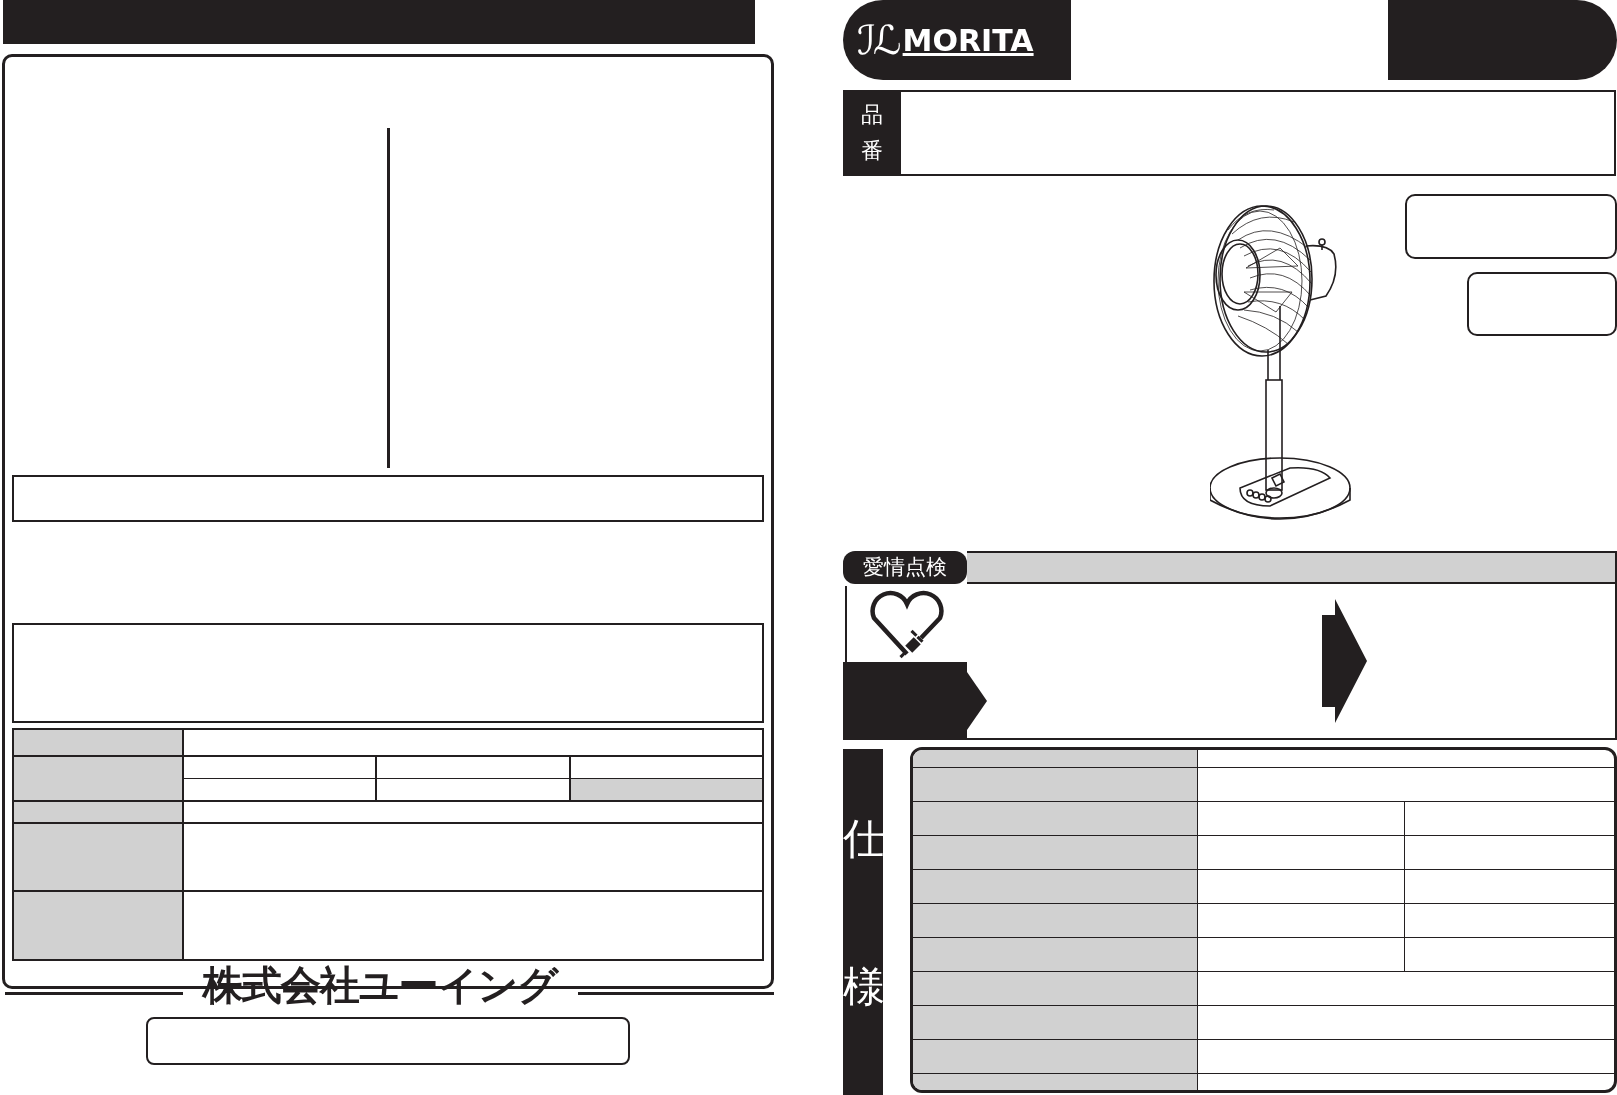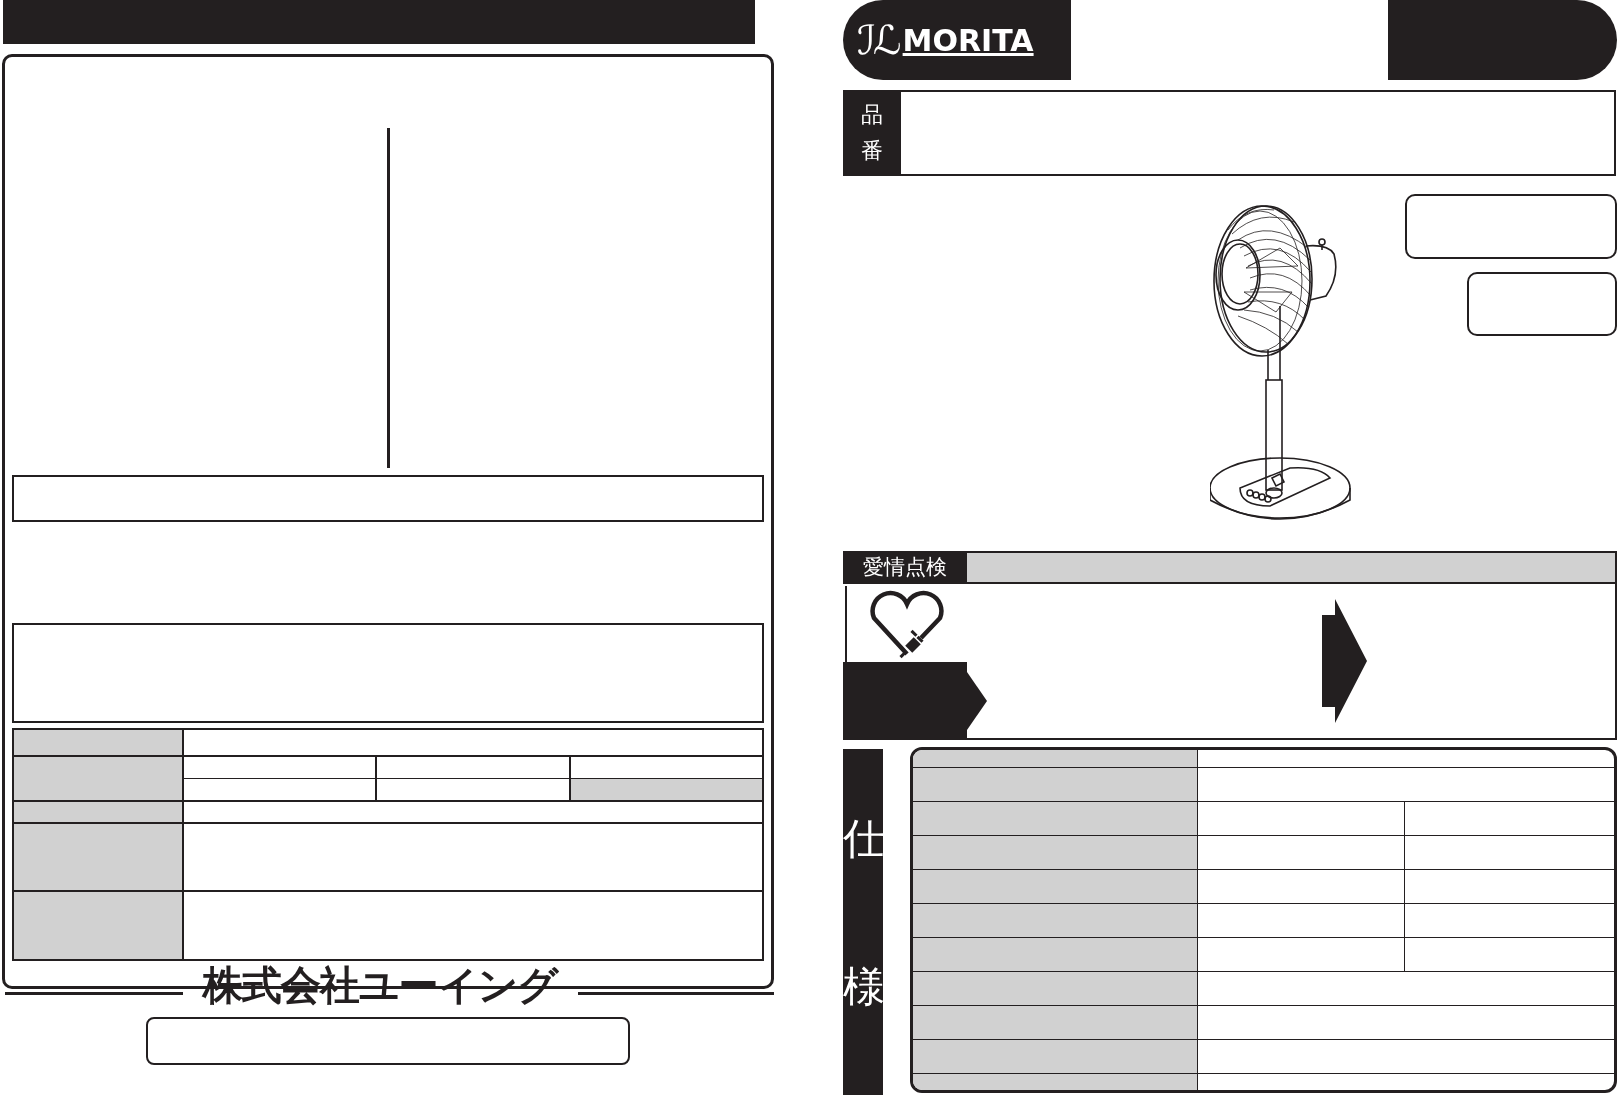--- a/index.html
+++ b/index.html
@@ -33,21 +33,21 @@
     #logo-text { color: #fff; font-family: "DejaVu Sans", sans-serif; font-weight: bold; font-size: 30px; letter-spacing: 0px; text-decoration: underline; }
     #tab-block { left: 1388px; top: 0; width: 229px; height: 80px; background: #231f20; border-radius: 0 40px 40px 0; }
 
     #hinban-frame { left: 843px; top: 90px; width: 773px; height: 86px; border: 2.5px solid #231f20; }
     #hinban-label { left: 843px; top: 90px; width: 58px; height: 86px; background: #231f20; color: #fff; font-size: 22px; line-height: 36px; display: flex; flex-direction: column; align-items: center; justify-content: center; }
 
     #fan-illustration { left: 1210px; top: 188px; width: 185px; height: 352px; }
     #rbox-1 { left: 1405px; top: 194px; width: 212px; height: 65px; border: 2.5px solid #231f20; border-radius: 10px; }
     #rbox-2 { left: 1467px; top: 272px; width: 150px; height: 64px; border: 2.5px solid #231f20; border-radius: 10px; }
 
-    #care-label { left: 843px; top: 551px; width: 124px; height: 33px; background: #231f20; color: #fff; font-size: 21px; line-height: 33px; text-align: center; }
+    #care-label { left: 843px; top: 551px; width: 124px; height: 33px; background: #231f20; color: #fff; font-size: 21px; line-height: 33px; text-align: center; border-radius: 12px; }
     #care-header-bar { left: 967px; top: 551px; width: 650px; height: 33px; background: #d1d1d1; border-top: 2.5px solid #231f20; border-bottom: 2.5px solid #231f20; border-right: 2.5px solid #231f20; }
     #care-frame { left: 843px; top: 584px; width: 774px; height: 156px; border-bottom: 2.5px solid #231f20; border-right: 2.5px solid #231f20; }
     #care-icon-cell { left: 845px; top: 586px; width: 122px; height: 76px; background: #fff; border-left: 2.5px solid #231f20; }
     #care-dark-cell { left: 843px; top: 662px; width: 124px; height: 78px; background: #231f20; }
     #care-arrow-small { left: 967px; top: 672px; width: 20px; height: 58px; }
     #care-arrow-big { left: 1322px; top: 599px; width: 45px; height: 124px; }
 
     #spec-side { left: 843px; top: 749px; width: 40px; height: 346px; background: #231f20; color: #fff; font-size: 42px; }
     #spec-side-ch1 { position: absolute; left: 0; top: 62px; width: 40px; text-align: center; }
     #spec-side-ch2 { position: absolute; left: 0; top: 210px; width: 40px; text-align: center; }

